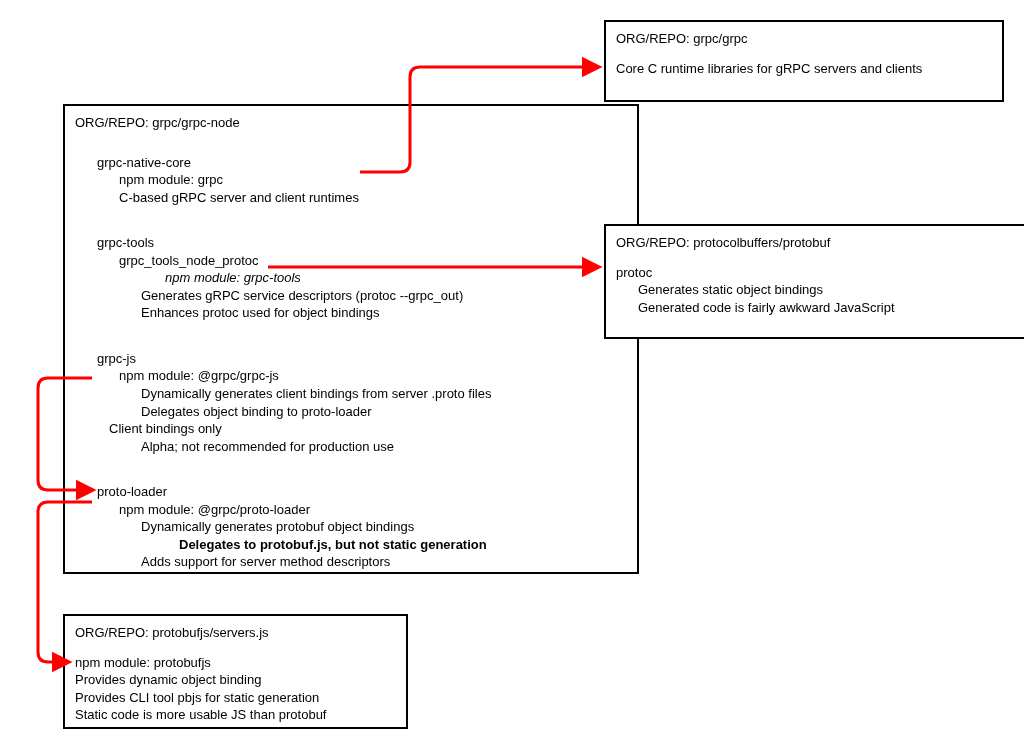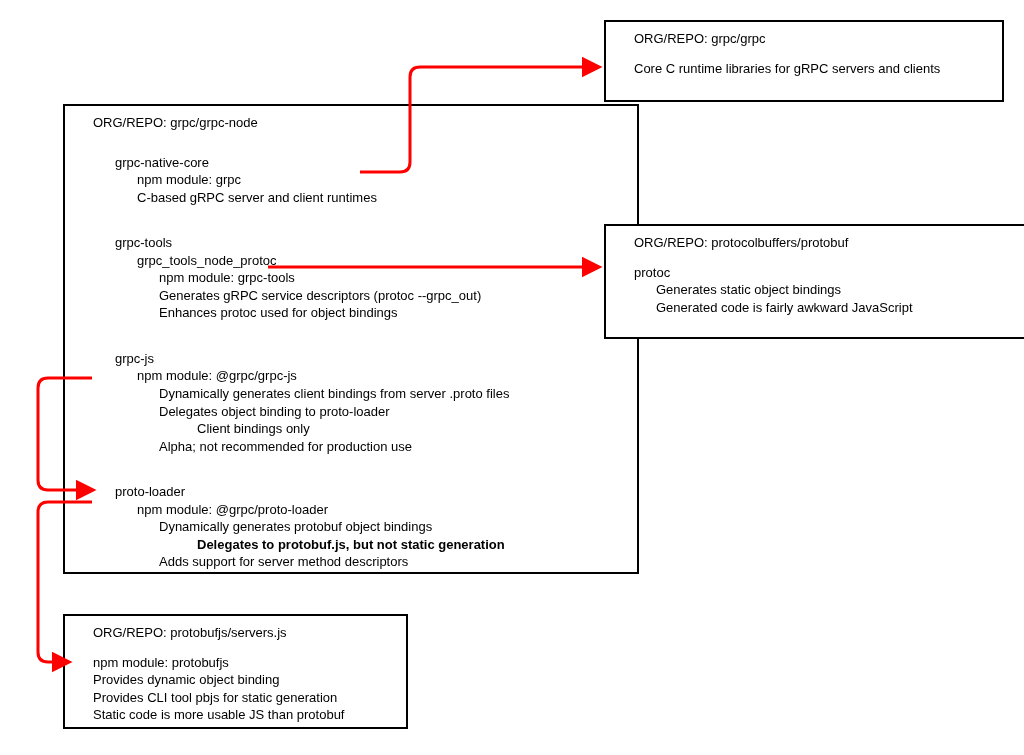--- a/index.html
+++ b/index.html
@@ -10,21 +10,21 @@
     background: #ffffff;
     font-family: Arial, Helvetica, sans-serif;
     font-size: 13px;
     color: #000;
     position: relative;
   }
   .box {
     position: absolute;
     border: 2px solid #000;
     background: #fff;
-    padding: 8px 28px;
+    padding: 8px 10px;
     box-sizing: border-box;
   }
   .repo-title {
     font-weight: normal;
     margin-bottom: 6px;
   }
   .section {
     margin-top: 14px;
     margin-bottom: 14px;
   }
@@ -57,31 +57,31 @@
 
   <div class="section" style="margin-top:22px;">
     <div class="line indent1 section-title">grpc-native-core</div>
     <div class="line indent2">npm module: grpc</div>
     <div class="line indent2">C-based gRPC server and client runtimes</div>
   </div>
 
   <div class="section" style="margin-top:28px;">
     <div class="line indent1 section-title">grpc-tools</div>
     <div class="line indent2">grpc_tools_node_protoc</div>
-    <div class="line" style="margin-left:66px;">npm module: grpc-tools</div>
+    <div class="line" style="margin-left:90px;font-style:italic;">npm module: grpc-tools</div>
     <div class="line" style="margin-left:66px;">Generates gRPC service descriptors (protoc --grpc_out)</div>
     <div class="line" style="margin-left:66px;">Enhances protoc used for object bindings</div>
   </div>
 
   <div class="section" style="margin-top:28px;">
     <div class="line indent1 section-title">grpc-js</div>
     <div class="line indent2">npm module: @grpc/grpc-js</div>
     <div class="line" style="margin-left:66px;">Dynamically generates client bindings from server .proto files</div>
     <div class="line" style="margin-left:66px;">Delegates object binding to proto-loader</div>
-    <div class="line" style="margin-left:104px;">Client bindings only</div>
+    <div class="line" style="margin-left:34px;">Client bindings only</div>
     <div class="line" style="margin-left:66px;">Alpha; not recommended for production use</div>
   </div>
 
   <div class="section" style="margin-top:28px;">
     <div class="line indent1 section-title">proto-loader</div>
     <div class="line indent2">npm module: @grpc/proto-loader</div>
     <div class="line" style="margin-left:66px;">Dynamically generates protobuf object bindings</div>
     <div class="line" style="margin-left:104px;font-weight:bold;">Delegates to protobuf.js, but not static generation</div>
     <div class="line" style="margin-left:66px;">Adds support for server method descriptors</div>
   </div>

